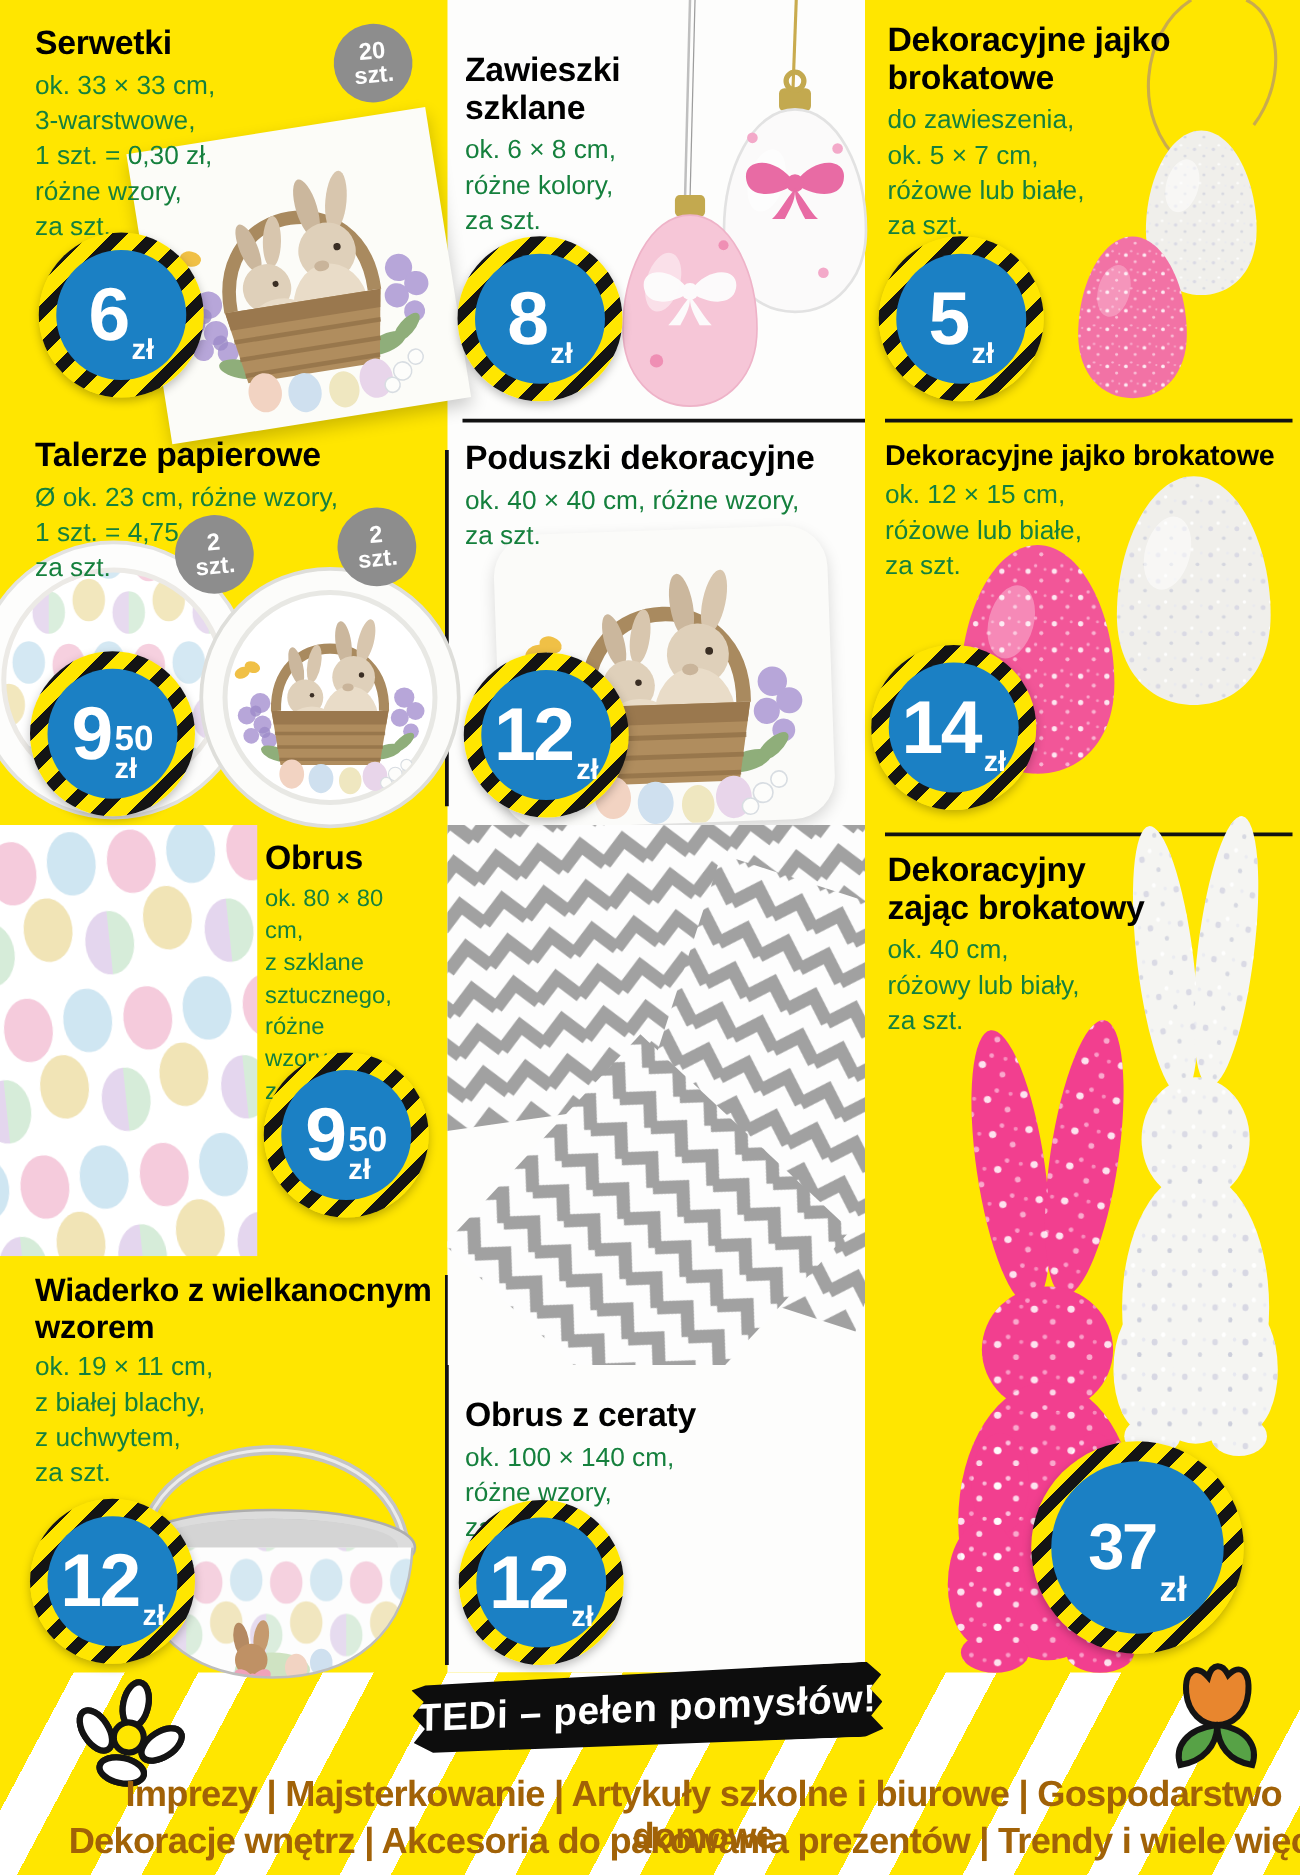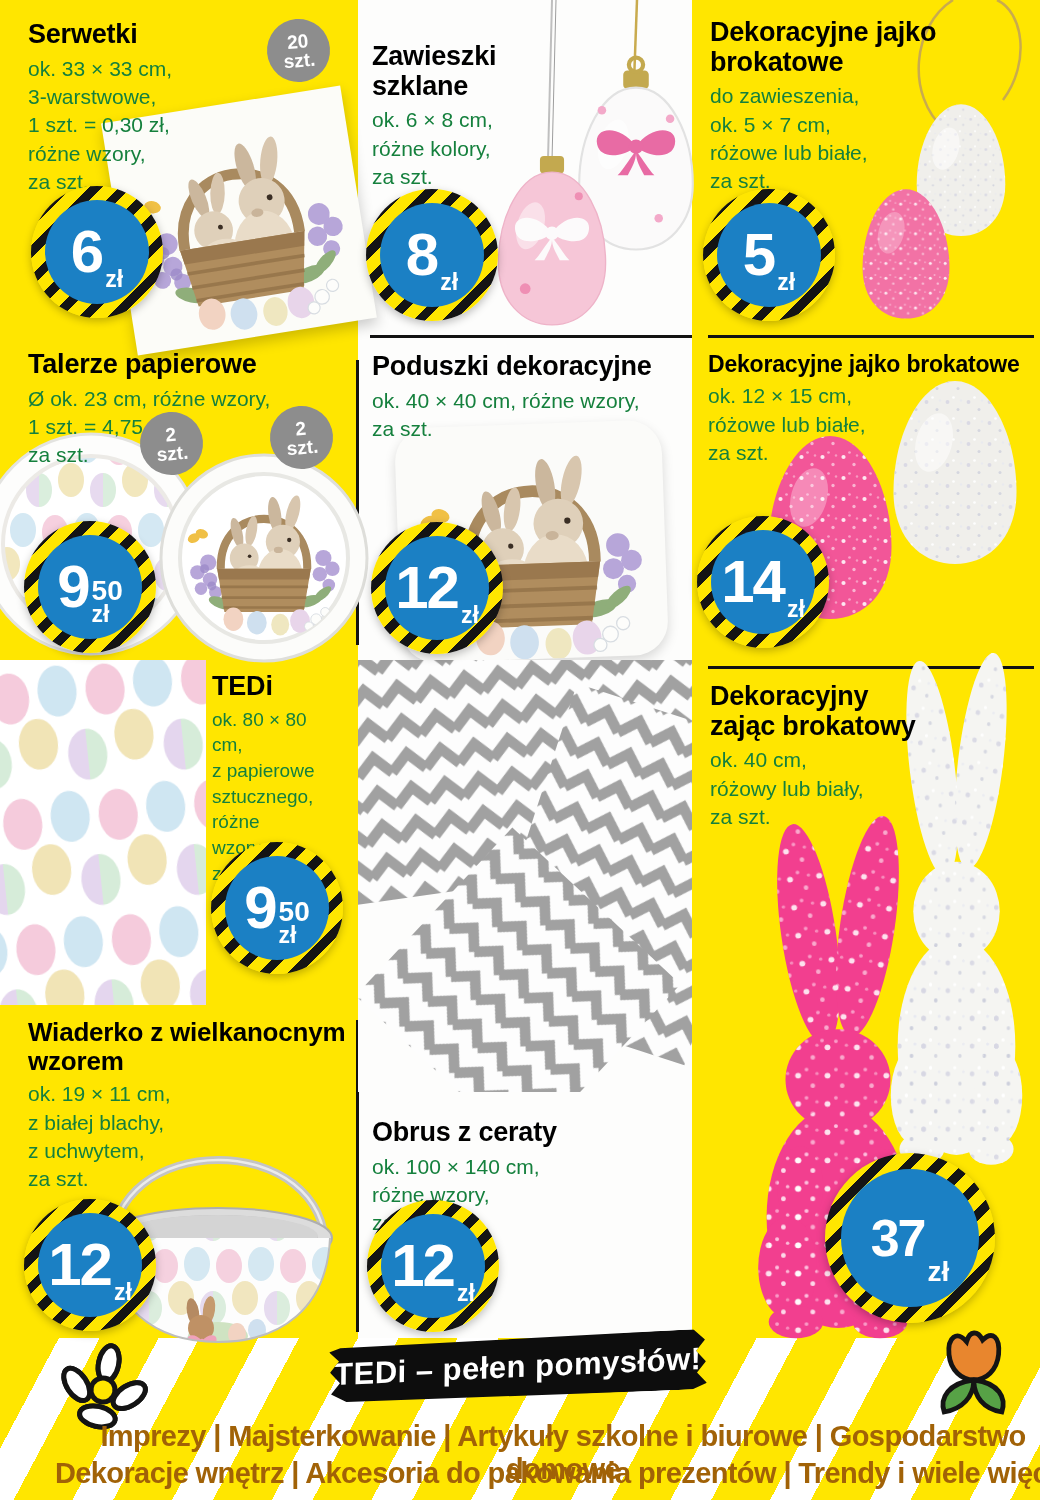--- a/index.html
+++ b/index.html
@@ -432,24 +432,24 @@
 
   <div class="photo obrus-box">
     <svg width="206" height="345" viewBox="0 0 206 345">
       <g transform="rotate(-6 103 172)">
           <rect x="-40" y="-30" width="300" height="420" fill="url(#eggsLg)"></rect>
         </g>
       <polygon points="206,0 206,345 176,345" fill="#ffe600" opacity="0"></polygon>
     </svg>
   </div>
   <div class="cell-text" style="left:212px;top:672px;width:126px;">
-    <div class="cell-title">TEDi</div>
+    <div class="cell-title">Obrus</div>
     <div class="cell-details tiny">
       <div>ok. 80 × 80 cm,</div>
-      <div>z papierowe</div>
+      <div>z szklane</div>
       <div>sztucznego,</div>
       <div>różne</div>
       <div>wzory,</div>
       <div>za szt.</div>
     </div>
   </div>
   <div class="price-badge" style="left:211px;top:842px;">
     <div class="price-inner">
       <span class="price-main">9</span>
       <span class="price-stack">

